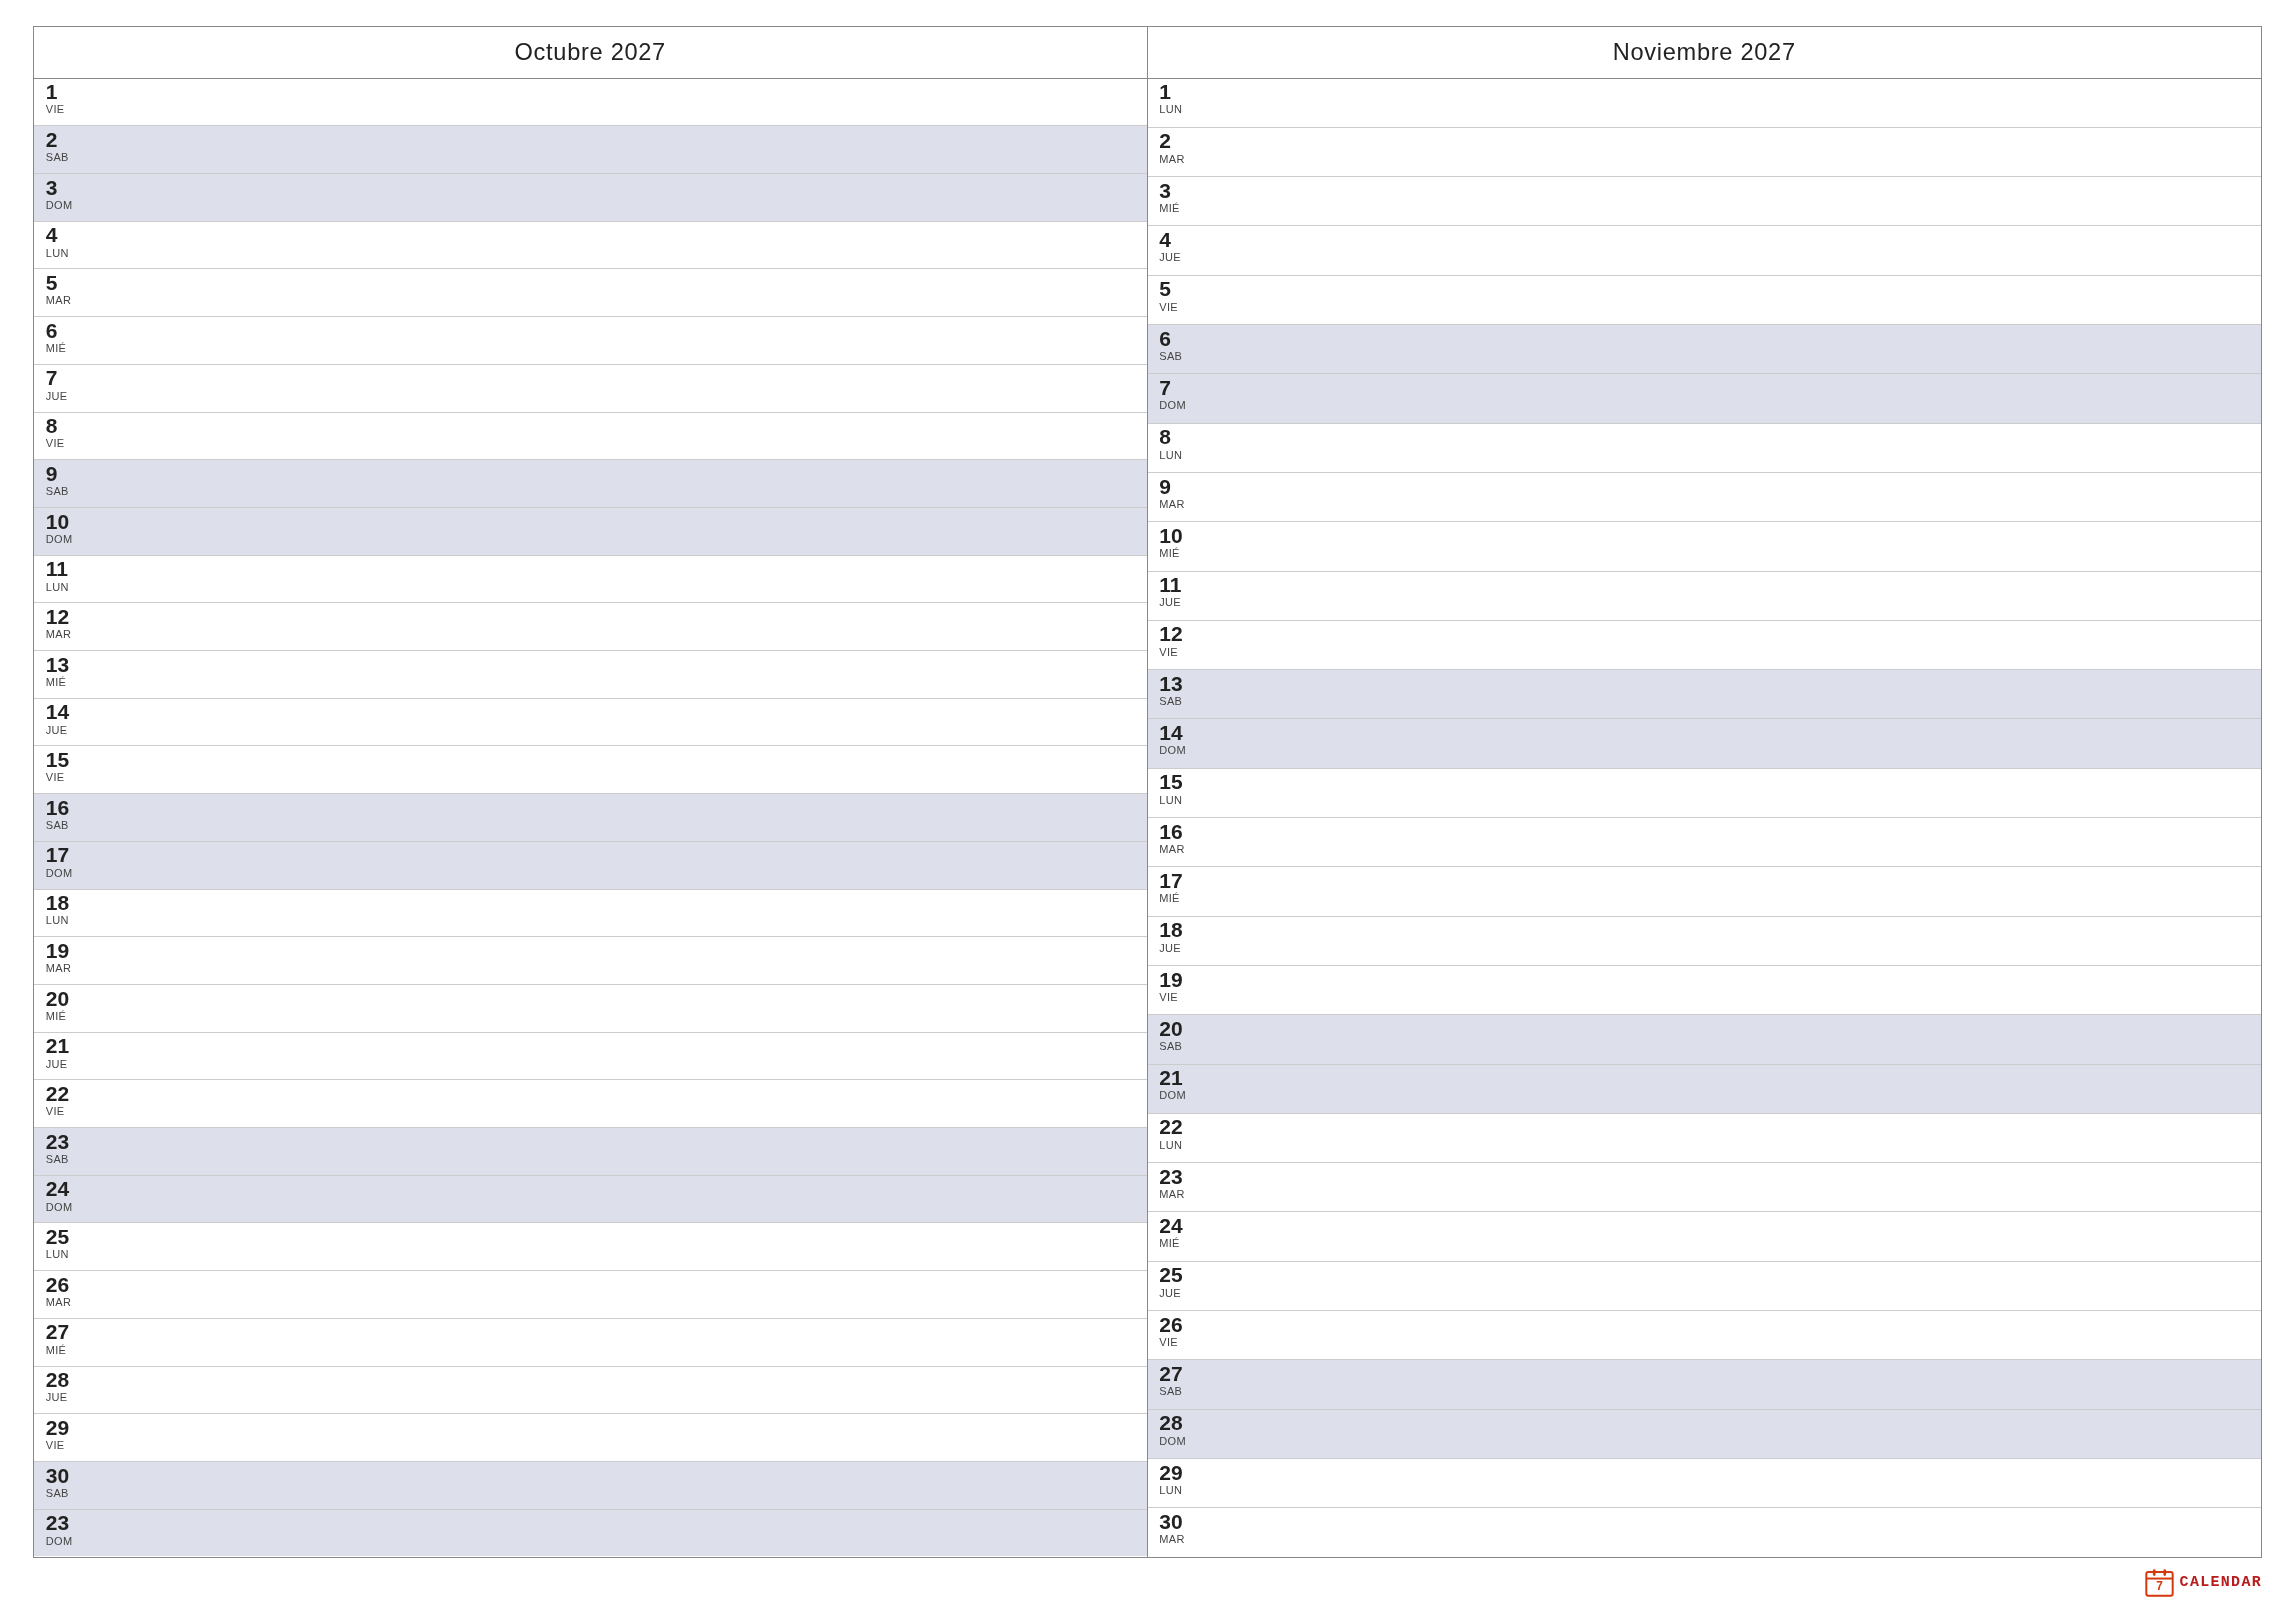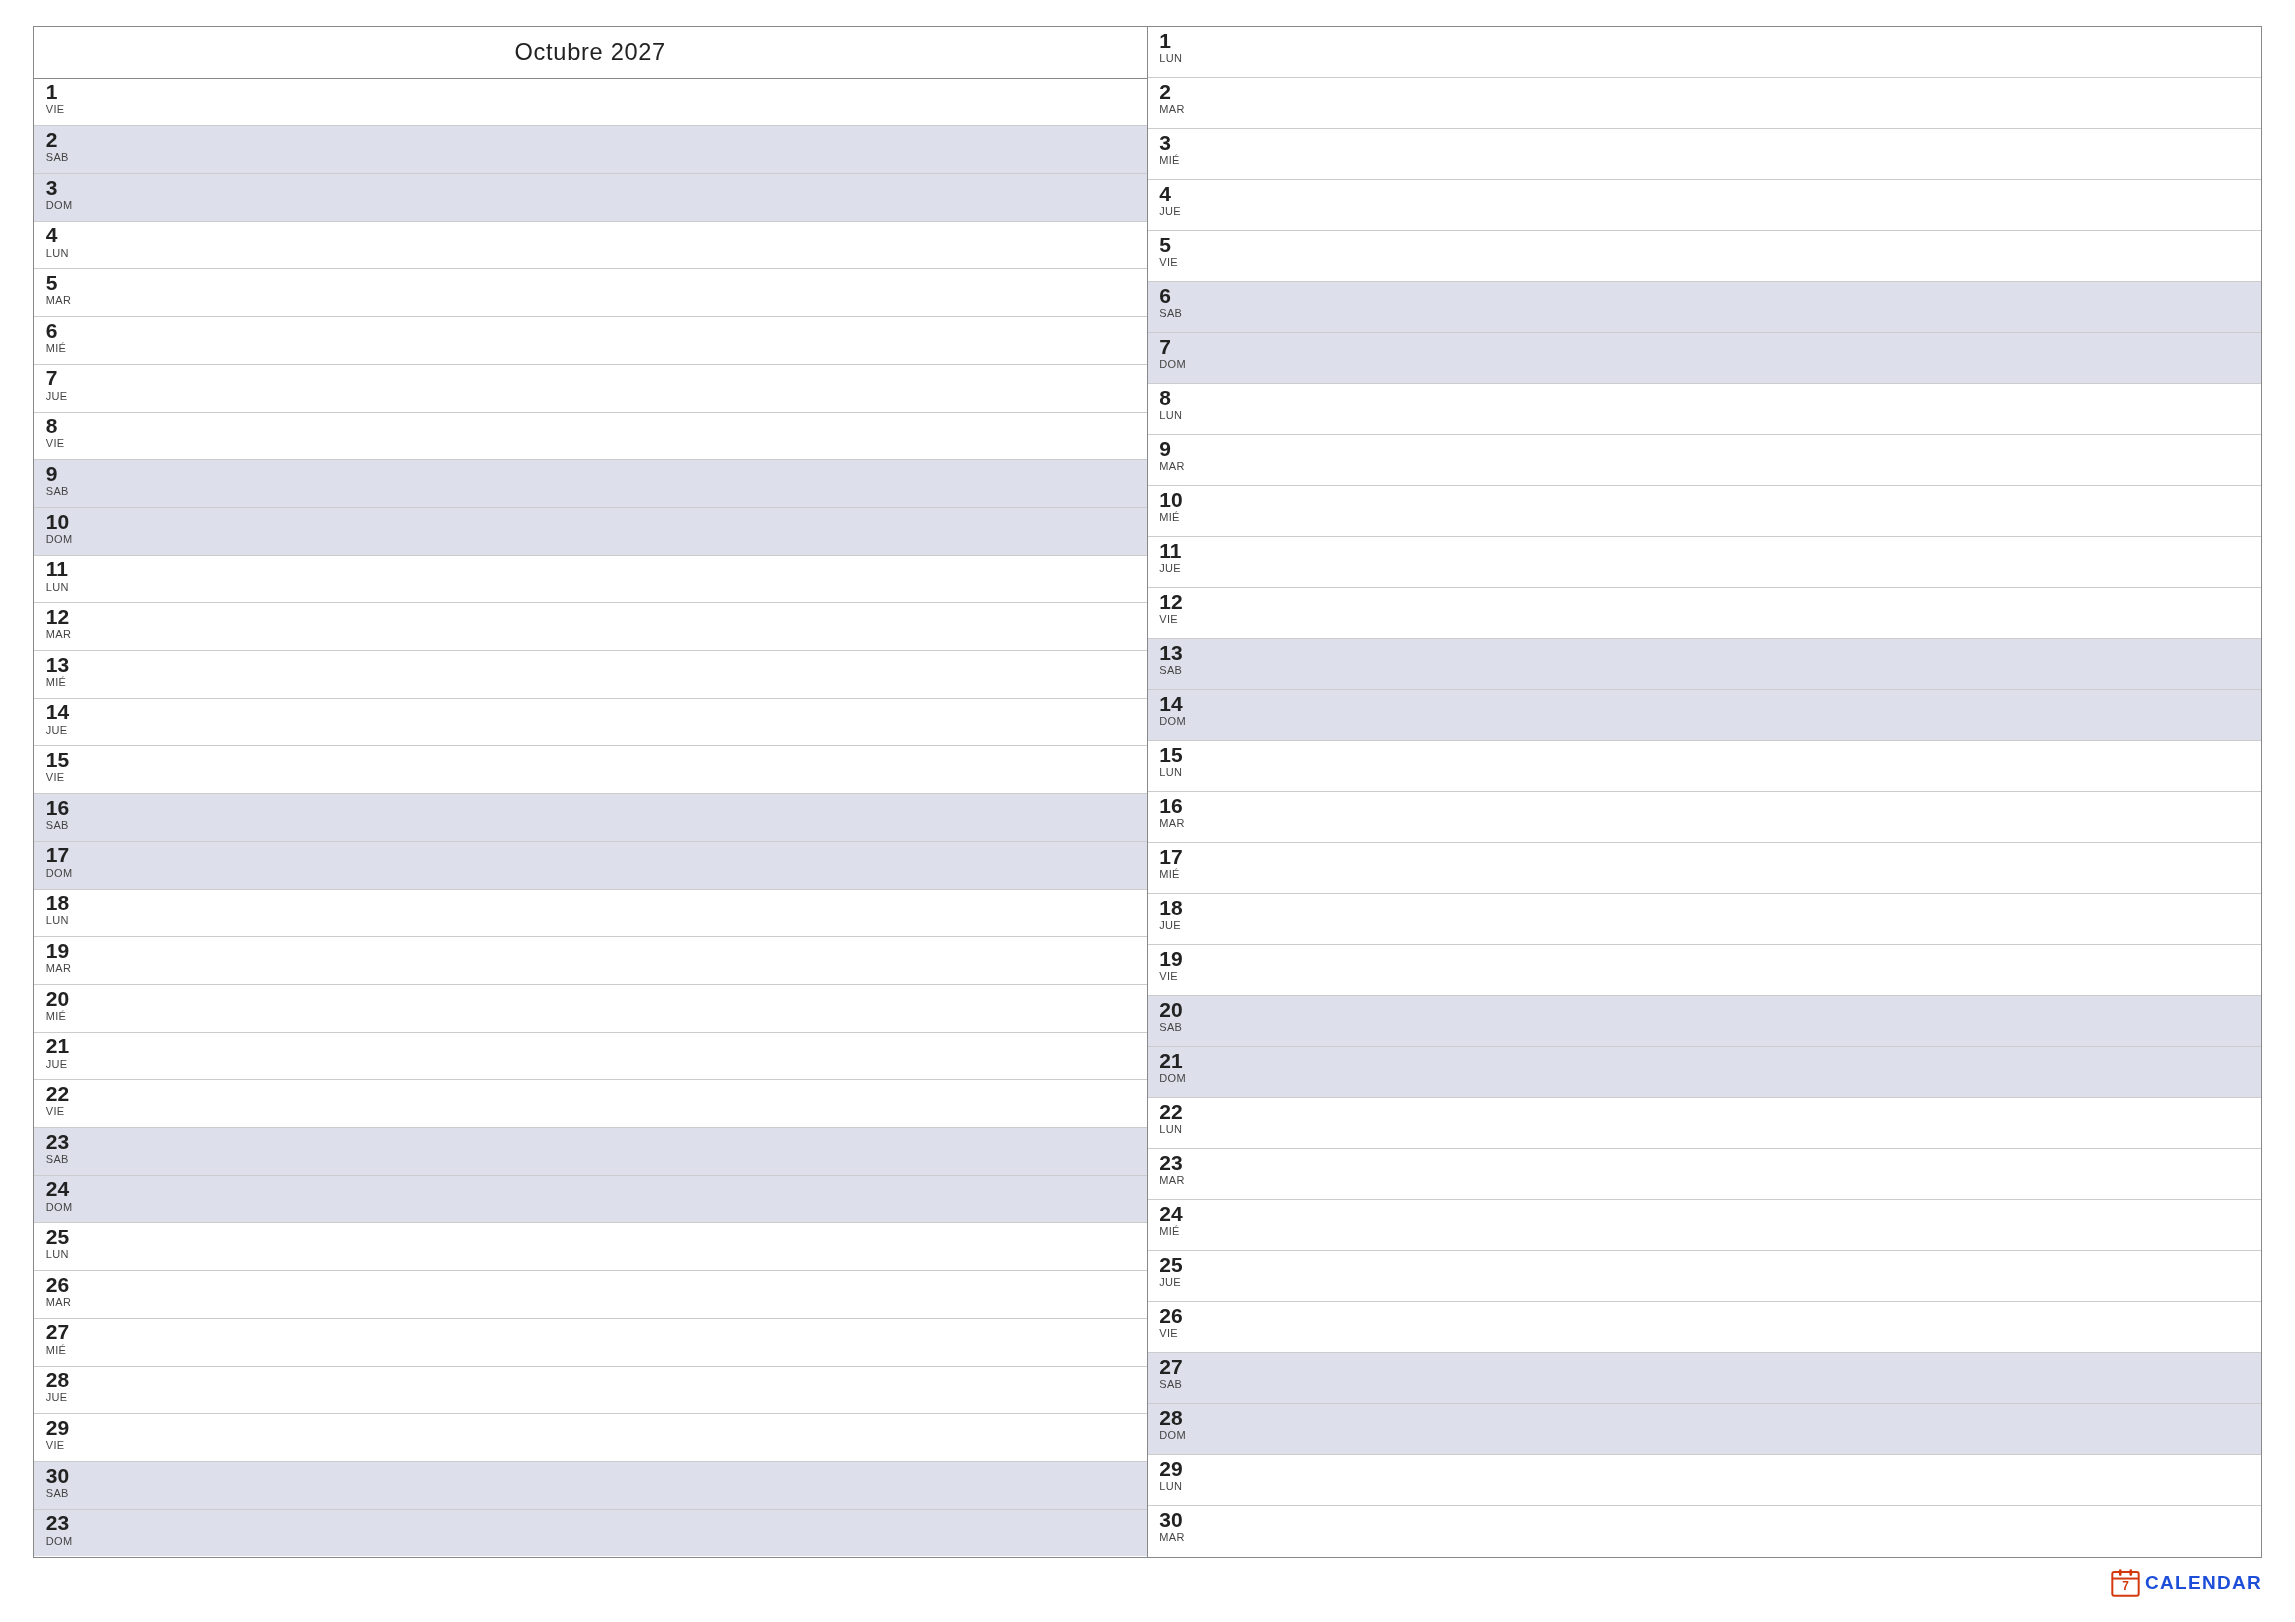--- a/index.html
+++ b/index.html
@@ -88,24 +88,25 @@
     .brand {
       display: flex;
       align-items: center;
       gap: 5.2px;
     }
     .brand-icon {
       width: 29px;
       height: 29px;
     }
     .brand-text {
-      font-size: 19px;
+      font-size: 15px;
       font-weight: bold;
-      color: #1d4ed8;
+      color: #b91c1c;
       letter-spacing: 1.3px;
+      font-family: Liberation Mono, monospace;
     }
   </style>
 </head>
 <body>
 
 <div class="page">
   <div class="calendar-grid" id="calendar-grid">
   <div class="month-col">
         <div class="month-header">Octubre 2027</div>
         <div class="days-list">
@@ -291,20 +292,21 @@
           </div>
           <div class="day-row weekend">
             <div class="day-info">
               <span class="day-number">23</span>
               <span class="day-name">DOM</span>
             </div>
           </div>
         </div>
       </div>
       <div class="month-col">
+        <div class="month-header">Noviembre 2027</div>
         <div class="days-list">
           <div class="day-row">
             <div class="day-info">
               <span class="day-number">1</span>
               <span class="day-name">LUN</span>
             </div>
           </div>
           <div class="day-row">
             <div class="day-info">
               <span class="day-number">2</span>

